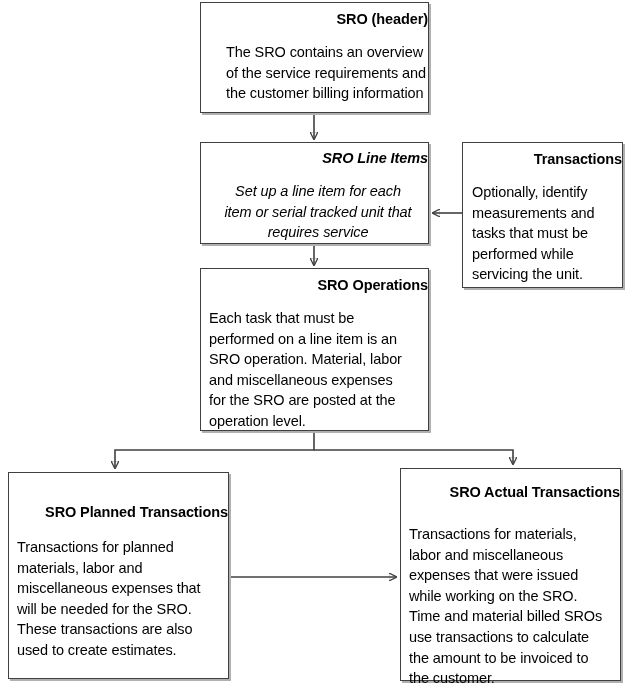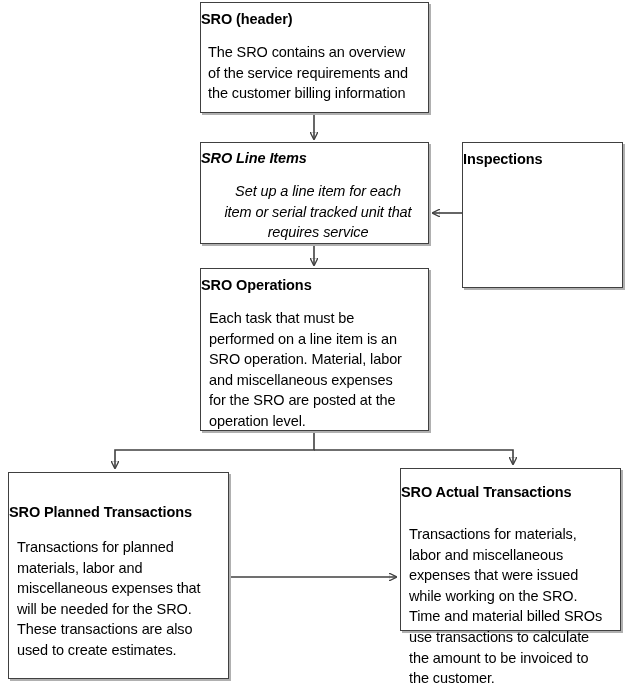--- a/index.html
+++ b/index.html
@@ -25,55 +25,55 @@
     position: absolute;
     box-sizing: border-box;
     background: #ffffff;
     border: 1px solid #404040;
     box-shadow: 2px 2px 0 0 #b0b0b0;
     padding: 0;
   }
   .node-title {
     font-size: 14.5px;
     font-weight: bold;
-    text-align: left;
+    text-align: right;
     line-height: 1.25;
     letter-spacing: -0.1px;
   }
   .node-body {
     font-size: 14.5px;
     font-weight: normal;
     text-align: left;
     line-height: 1.42;
     letter-spacing: -0.1px;
     white-space: pre-line;
   }
 
   
   #node-sro-header       { left: 200px; top: 2px;   width: 229px; height: 111px; }
   #node-sro-header .node-title { margin: 7px 0 0 0; }
-  #node-sro-header .node-body  { margin: 14px 0 0 7px; }
+  #node-sro-header .node-body  { margin: 14px 0 0 25px; }
 
   #node-sro-line-items   { left: 200px; top: 142px; width: 229px; height: 102px; font-style: italic; }
   #node-sro-line-items .node-title { margin: 6px 0 0 0; }
   #node-sro-line-items .node-body  { margin: 14px 0 0 7px; text-align: center; }
 
   #node-inspections      { left: 462px; top: 142px; width: 161px; height: 146px; }
   #node-inspections .node-title { margin: 7px 0 0 0; }
   #node-inspections .node-body  { margin: 14px 0 0 9px; }
 
   #node-sro-operations   { left: 200px; top: 268px; width: 229px; height: 163px; }
   #node-sro-operations .node-title { margin: 7px 0 0 0; }
   #node-sro-operations .node-body  { margin: 14px 0 0 8px; }
 
   #node-planned-tx       { left: 8px;   top: 472px; width: 221px; height: 207px; }
   #node-planned-tx .node-title { margin: 30px 0 0 0; }
   #node-planned-tx .node-body  { margin: 16px 0 0 8px; }
 
-  #node-actual-tx        { left: 400px; top: 468px; width: 221px; height: 163px; }
+  #node-actual-tx        { left: 400px; top: 468px; width: 221px; height: 213px; }
   #node-actual-tx .node-title { margin: 14px 0 0 0; }
   #node-actual-tx .node-body  { margin: 23px 0 0 8px; }
 
   svg.connectors {
     position: absolute;
     left: 0; top: 0;
     width: 628px;
     height: 685px;
     pointer-events: none;
   }
@@ -127,21 +127,26 @@
   </div>
 
   <div class="node" id="node-sro-line-items">
     <div class="node-title">SRO Line Items</div>
     <div class="node-body">Set up a line item for each
 item or serial tracked unit that
 requires service</div>
   </div>
 
   <div class="node" id="node-inspections">
-    <div class="node-title">Inspections</div>
+    <div class="node-title">Transactions</div>
+    <div class="node-body">Optionally, identify
+measurements and
+tasks that must be
+performed while
+servicing the unit.</div>
   </div>
 
   <div class="node" id="node-sro-operations">
     <div class="node-title">SRO Operations</div>
     <div class="node-body">Each task that must be
 performed on a line item is an
 SRO operation. Material, labor
 and miscellaneous expenses
 for the SRO are posted at the
 operation level.</div>

